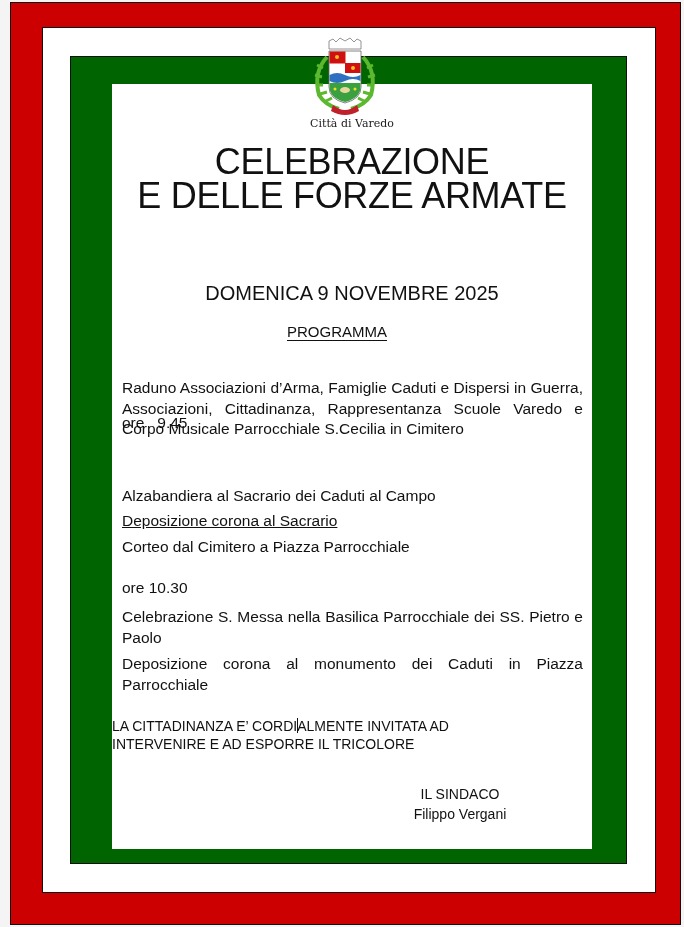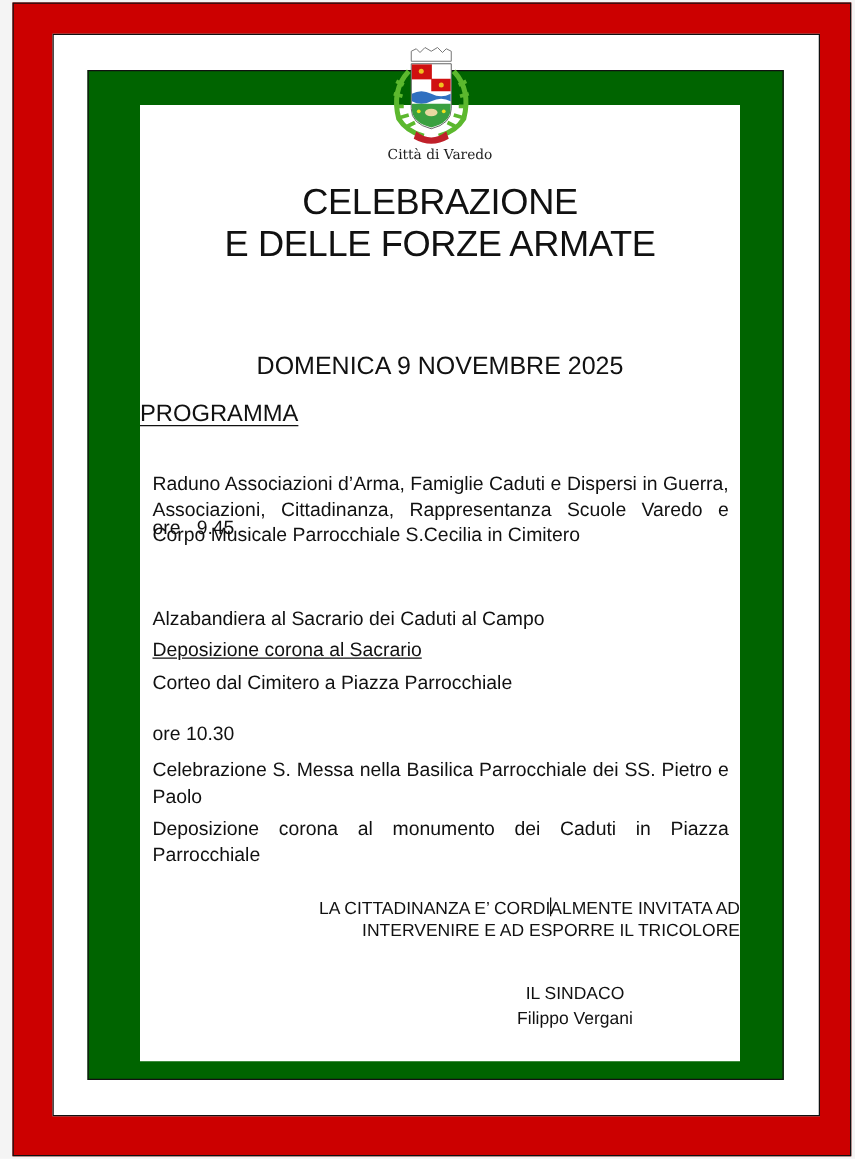--- a/index.html
+++ b/index.html
@@ -15,39 +15,39 @@
     .green { left: 70px; top: 56px; width: 557px; height: 808px; background: #006400; border: 1px solid #111; }
     .inner { left: 112px; top: 84px; width: 480px; height: 765px; background: #ffffff; }
 
     .crest { position: absolute; left: 305px; top: 37px; width: 80px; height: 80px; }
     .city-name {
       position: absolute; left: 112px; width: 480px; top: 117px; text-align: center;
       font-family: "DejaVu Serif", serif; font-size: 11px; color: #222;
     }
     .title {
       position: absolute; left: 112px; width: 480px; top: 145px; text-align: center;
-      font-size: 29px; line-height: 34px; letter-spacing: -0.3px; color: #111;
+      font-size: 36px; line-height: 34px; letter-spacing: -0.3px; color: #111;
     }
     .date {
       position: absolute; left: 112px; width: 480px; top: 281px; text-align: center;
       font-size: 20px; line-height: 24px;
     }
     .programma {
-      position: absolute; left: 112px; width: 480px; top: 320px; 
-      font-size: 19px; line-height: 24px;
+      position: absolute; left: 97px; width: 480px; top: 320px; text-align: center;
+      font-size: 15px; line-height: 24px;
     }
     .programma span { text-decoration: underline; text-underline-offset: 3px; }
     .body-text {
       position: absolute; left: 122px; width: 461px;
       font-size: 15.5px; line-height: 20.5px; text-align: justify;
     }
     .body-text.last { text-align-last: left; }
     .time { position: absolute; left: 122px; font-size: 15.5px; line-height: 20px; white-space: pre; }
     .invite {
-      position: absolute; left: 112px; width: 480px; top: 717px; text-align: right;
+      position: absolute; left: 112px; width: 480px; top: 717px; text-align: left;
       font-size: 14px; line-height: 18px;
     }
     .cursor { display: inline-block; width: 1px; height: 15px; background: #111; vertical-align: -2px; margin: 0 -0.5px; }
     .signature {
       position: absolute; left: 380px; width: 160px; top: 784px; text-align: center;
       font-size: 14px; line-height: 20px;
     }
   </style>
 </head>
 <body>

